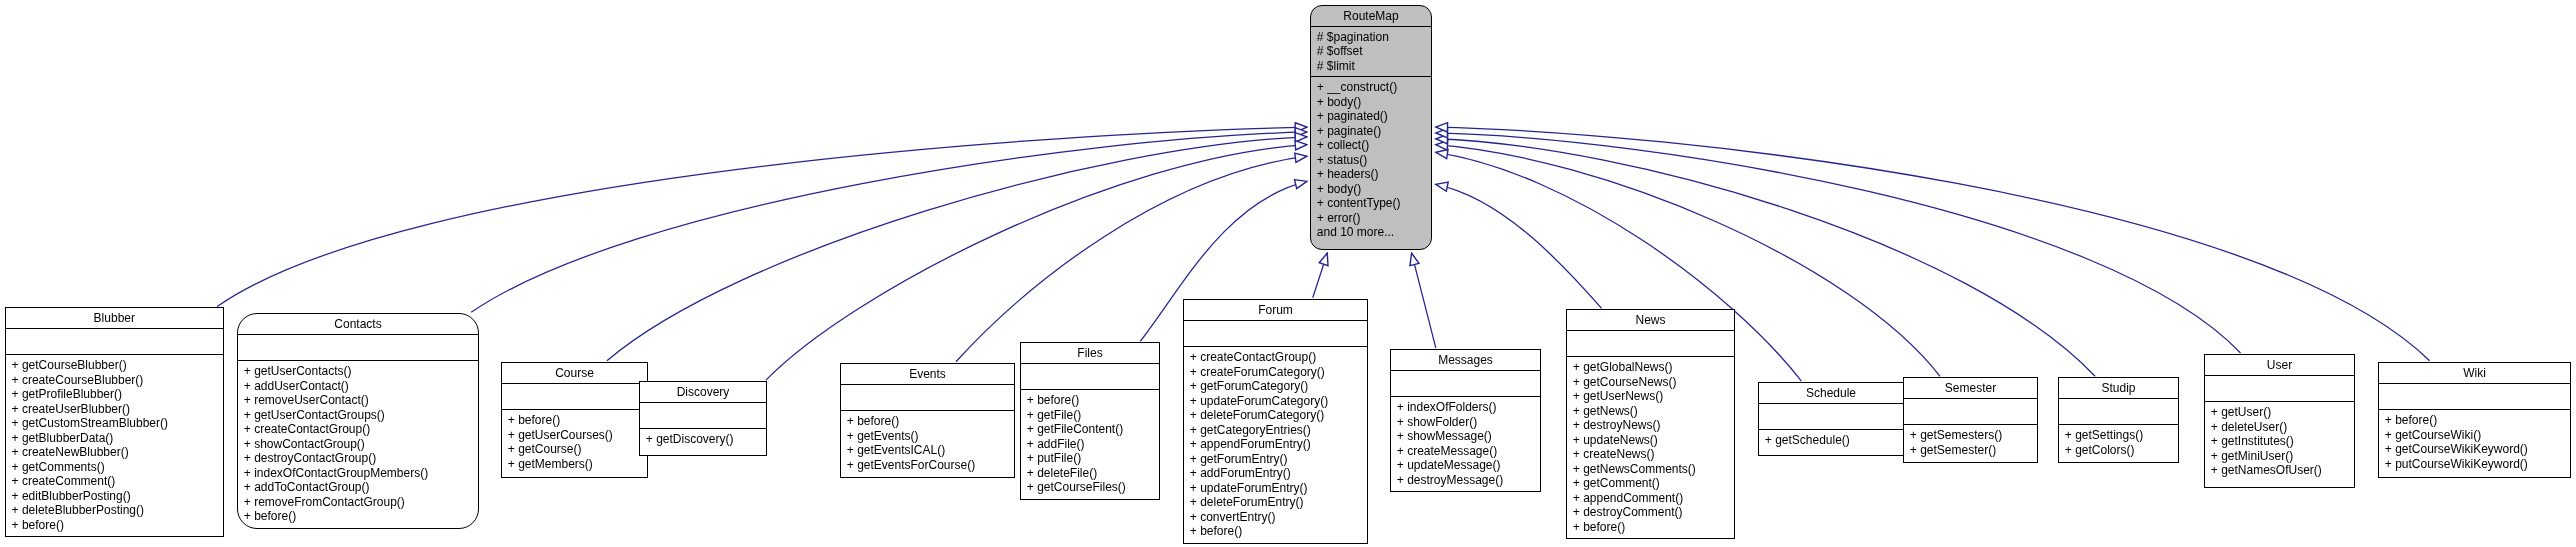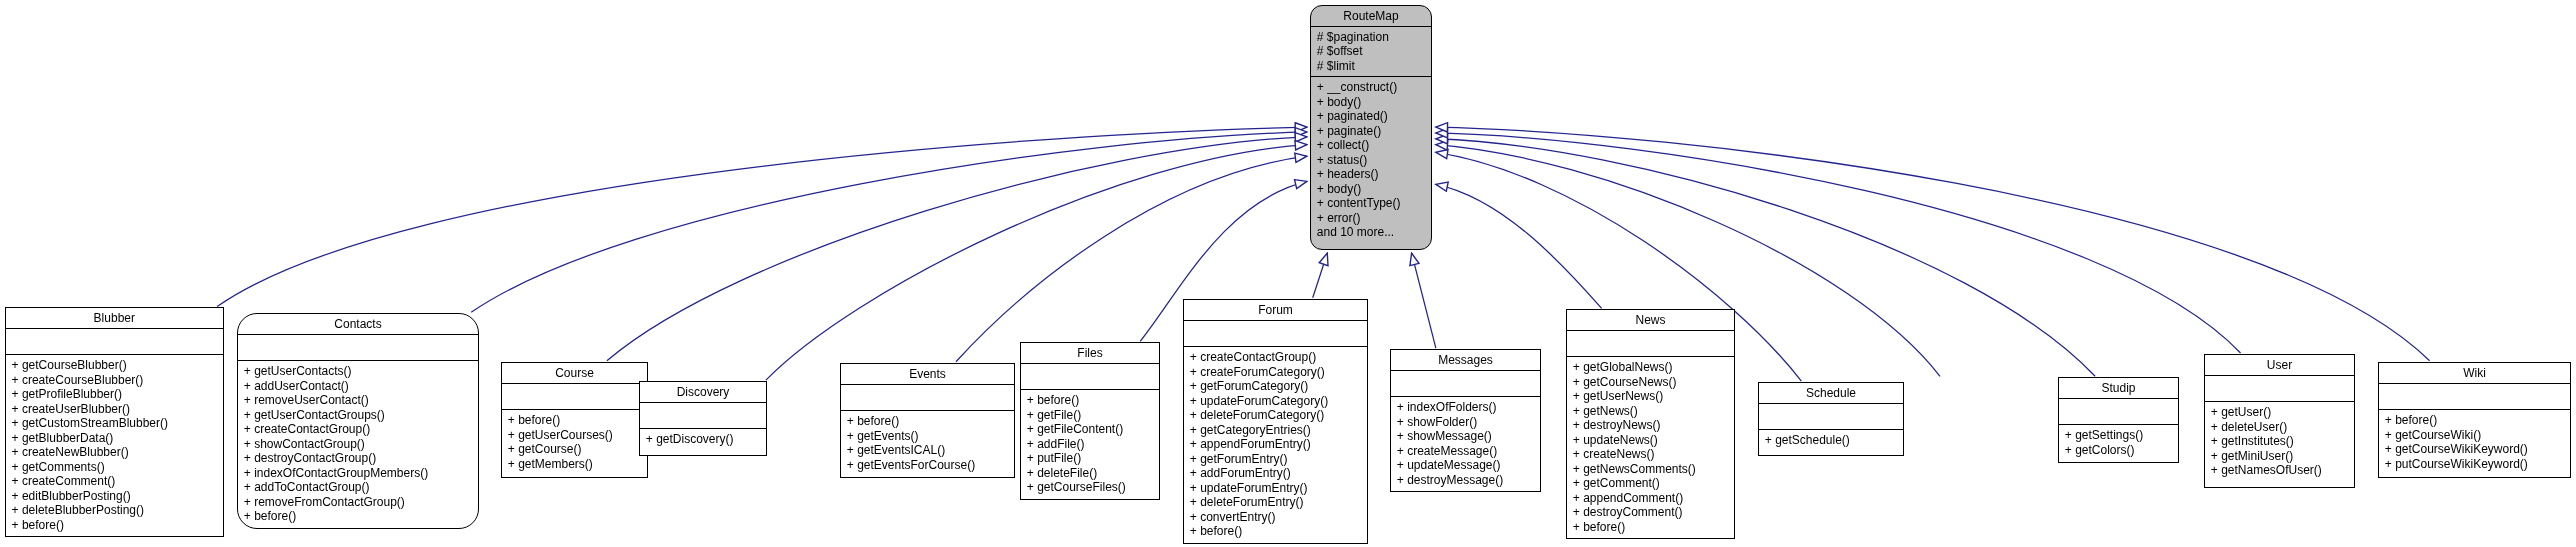--- a/index.html
+++ b/index.html
@@ -222,20 +222,28 @@
   </div>
 
   <div class="class-box" style="left: 1758px; top: 382px; width: 146px; min-height: 74px;">
     <div class="class-title">Schedule</div>
     <div class="class-attrs"></div>
     <div class="class-methods">
         <div class="row">+ getSchedule()</div>
       </div>
   </div>
 
+  <div class="class-box" style="left: 1903px; top: 377px; width: 135px; min-height: 86px;">
+    <div class="class-title">Semester</div>
+    <div class="class-attrs"></div>
+    <div class="class-methods">
+        <div class="row">+ getSemesters()</div>
+        <div class="row">+ getSemester()</div>
+      </div>
+  </div>
 
   <div class="class-box" style="left: 2058px; top: 377px; width: 121px; min-height: 86px;">
     <div class="class-title">Studip</div>
     <div class="class-attrs"></div>
     <div class="class-methods">
         <div class="row">+ getSettings()</div>
         <div class="row">+ getColors()</div>
       </div>
   </div>
 

